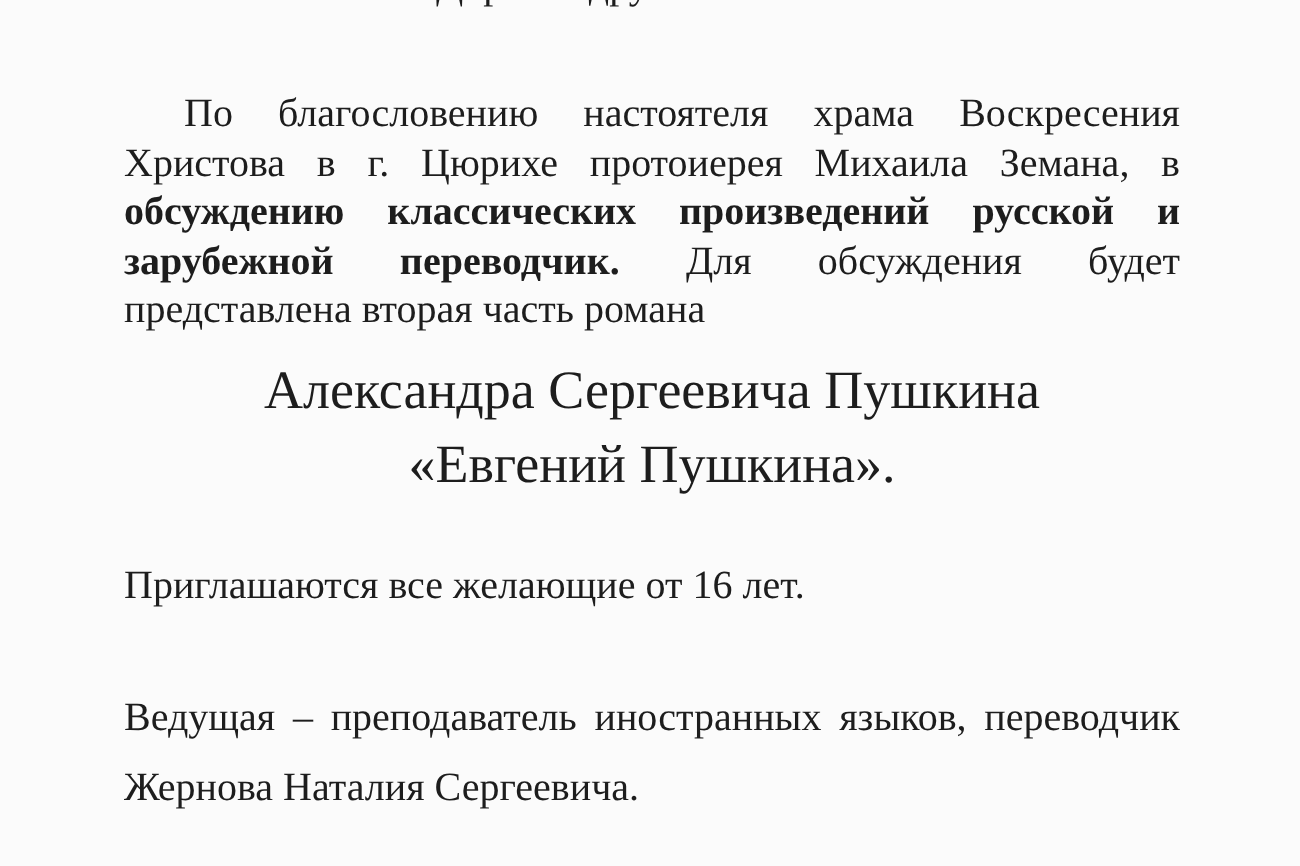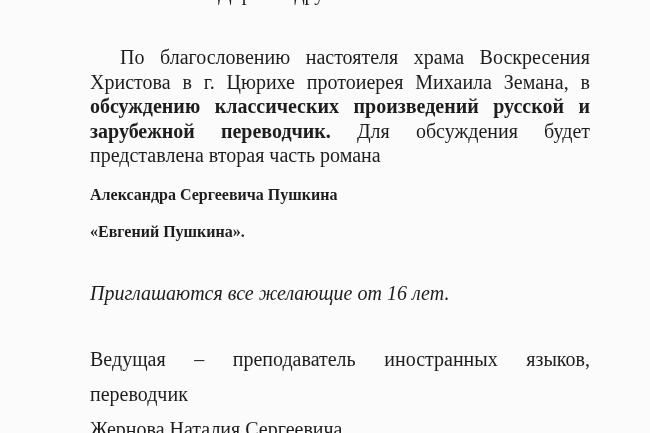--- a/index.html
+++ b/index.html
@@ -12,21 +12,21 @@
     height: 433px;
     overflow: hidden;
     font-family: "Liberation Serif", "DejaVu Serif", serif;
     color: #1d1d1d;
   }
   .sheet {
     position: relative;
     width: 650px;
     height: 433px;
     box-sizing: border-box;
-    padding: 45px 60px 0 90px;
+    padding: 45px 60px 0 62px;
     overflow: hidden;
     background: #fbfbfb;
   }
   
   .clipped-top {
     position: absolute;
     top: -17px;
     left: 218px;
     font-size: 20px;
     line-height: 20px;
@@ -38,31 +38,31 @@
   }
   .line {
     text-align: justify;
     text-align-last: justify;
   }
   .line.first { text-indent: 30px; }
   .line.last  { text-align-last: left; }
   .line b, .center b { font-weight: bold; }
   p { margin: 0; }
   .center {
-    font-weight: bold;
-    font-size: 16px;
+    text-align: center;
+    font-weight: normal;
+    font-size: 27px;
     line-height: 24.5px;
   }
   .author { margin-top: 15px; }
   .booktitle { margin-top: 13px; }
   .invite {
     margin-top: 31px;
     font-size: 20px;
     line-height: 35px;
-    font-style: italic;
   }
   .host-line {
     font-size: 20px;
     line-height: 35px;
   }
   .host-line.jfull {
     text-align: justify;
     text-align-last: justify;
     margin-top: 31px;
   }

